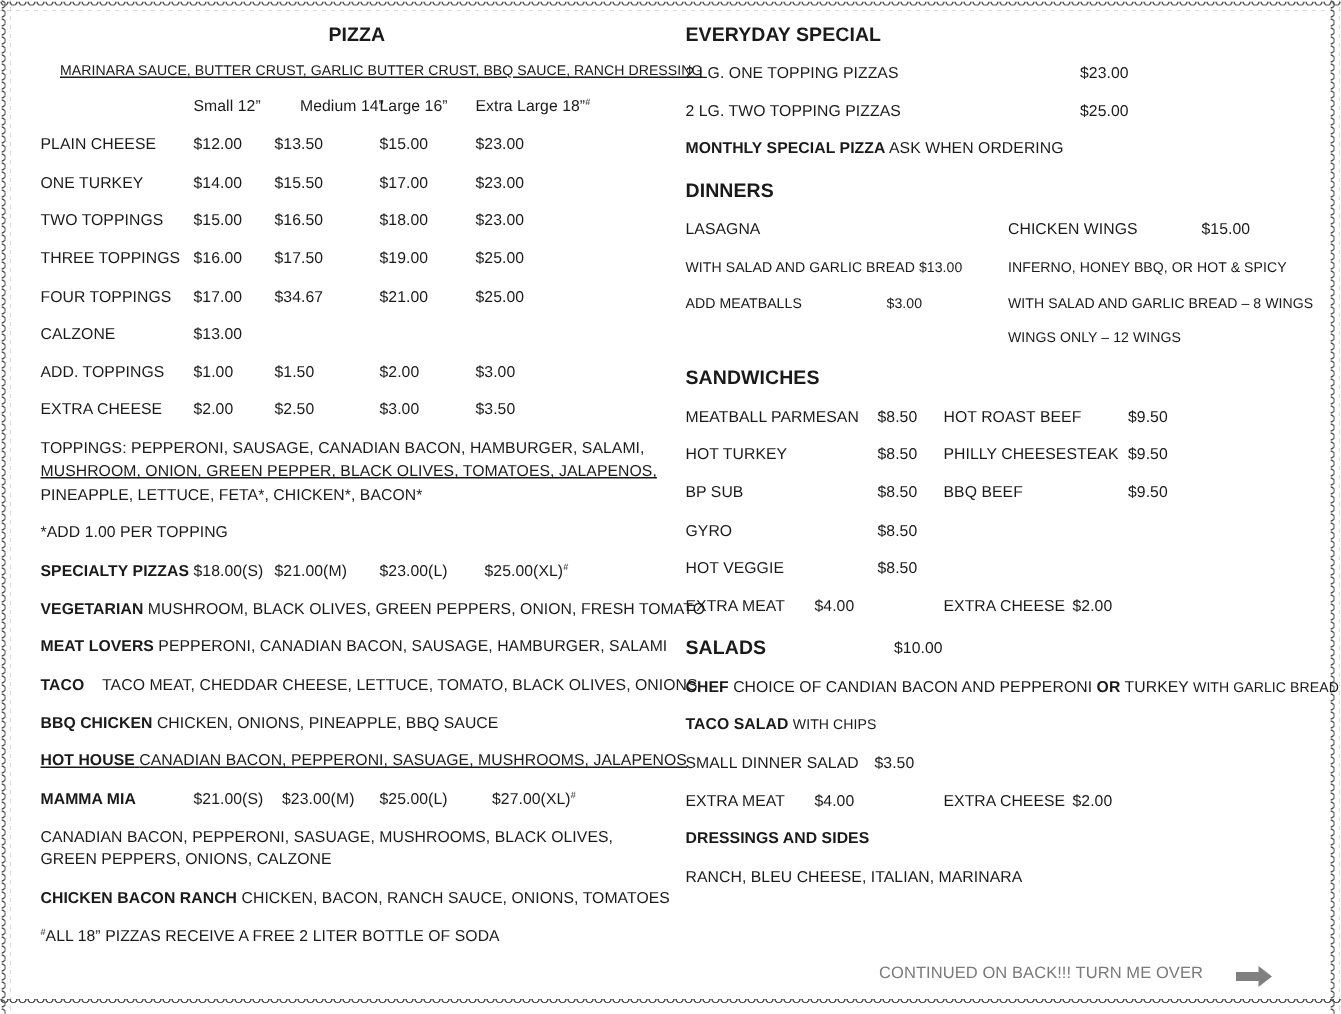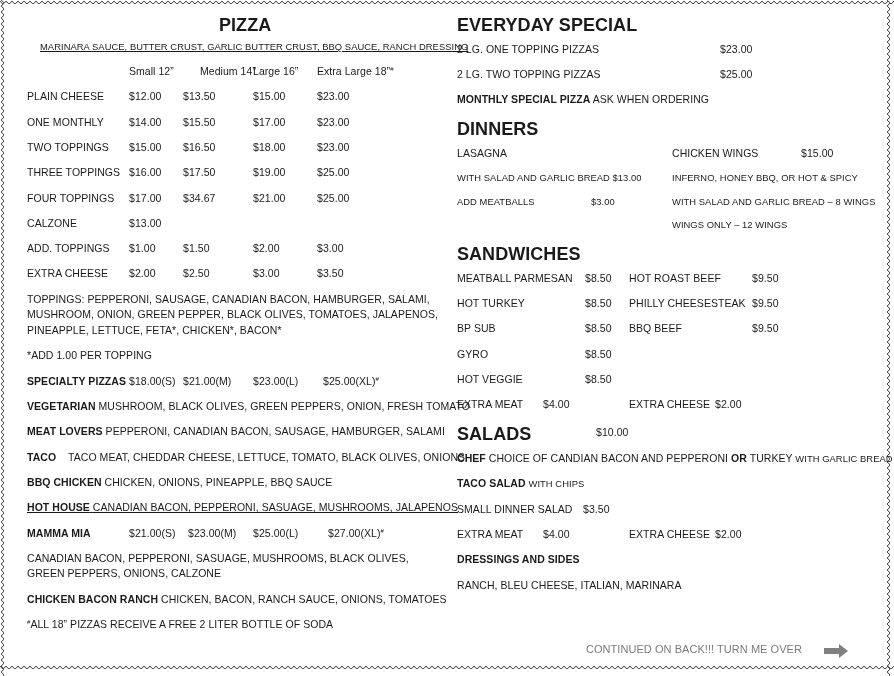--- a/index.html
+++ b/index.html
@@ -18,21 +18,21 @@
   .border-left, .border-right {
     position: absolute; top: 0; height: 676px; width: 6px;
     background-image: radial-gradient(circle at 0px 3px, transparent 2px, #555 2px, #555 2.6px, transparent 3px);
     background-size: 6px 6px;
   }
   .border-left { left: 1px; }
   .border-right { left: 887px; }
 
   .t { position: absolute; font-size: 10.5px; white-space: nowrap; letter-spacing: 0.05px; }
   .sm { font-size: 9.4px; }
-  .h { font-weight: bold; font-size: 18px; }
+  .h { font-weight: bold; font-size: 13px; }
   .b { font-weight: bold; }
   .sup { font-size: 6px; vertical-align: 4px; }
   .gray { color: #7a7a7a; font-size: 11px; }
   .arrow {
     position: absolute; left: 824px; top: 644px; width: 26px; height: 14px;
   }
   .arrow .shaft { position: absolute; left: 0; top: 4px; width: 16px; height: 6px; background: #808080; }
   .arrow .head {
     position: absolute; left: 15px; top: 0; width: 0; height: 0;
     border-top: 7px solid transparent; border-bottom: 7px solid transparent; border-left: 9px solid #808080;
@@ -58,21 +58,21 @@
   </div>
 
   <div>
     <div class="t" style="left:27px; top:90px;">PLAIN CHEESE</div>
     <div class="t" style="left:129px; top:90px;">$12.00</div>
     <div class="t" style="left:183px; top:90px;">$13.50</div>
     <div class="t" style="left:253px; top:90px;">$15.00</div>
     <div class="t" style="left:317px; top:90px;">$23.00</div>
   </div>
   <div>
-    <div class="t" style="left:27px; top:116px;">ONE MONTHLY</div>
+    <div class="t" style="left:27px; top:116px;">ONE TURKEY</div>
     <div class="t" style="left:129px; top:116px;">$14.00</div>
     <div class="t" style="left:183px; top:116px;">$15.50</div>
     <div class="t" style="left:253px; top:116px;">$17.00</div>
     <div class="t" style="left:317px; top:116px;">$23.00</div>
   </div>
   <div>
     <div class="t" style="left:27px; top:141px;">TWO TOPPINGS</div>
     <div class="t" style="left:129px; top:141px;">$15.00</div>
     <div class="t" style="left:183px; top:141px;">$16.50</div>
     <div class="t" style="left:253px; top:141px;">$18.00</div>
@@ -105,21 +105,21 @@
   </div>
   <div>
     <div class="t" style="left:27px; top:267px;">EXTRA CHEESE</div>
     <div class="t" style="left:129px; top:267px;">$2.00</div>
     <div class="t" style="left:183px; top:267px;">$2.50</div>
     <div class="t" style="left:253px; top:267px;">$3.00</div>
     <div class="t" style="left:317px; top:267px;">$3.50</div>
   </div>
 
   <div class="t" style="left:27px; top:293px;">TOPPINGS:  PEPPERONI, SAUSAGE, CANADIAN BACON, HAMBURGER, SALAMI,</div>
-  <div class="t" style="left:27px; top:308px;">MUSHROOM, ONION, GREEN PEPPER, BLACK OLIVES, TOMATOES, JALAPENOS,</div>
+  <div class="t" style="left:27px; top:308px;text-decoration:underline;">MUSHROOM, ONION, GREEN PEPPER, BLACK OLIVES, TOMATOES, JALAPENOS,</div>
   <div class="t" style="left:27px; top:324px;">PINEAPPLE, LETTUCE, FETA*, CHICKEN*, BACON*</div>
   <div class="t" style="left:27px; top:349px;">*ADD 1.00 PER TOPPING</div>
 
   <div>
     <div class="t b" style="left:27px; top:375px;">SPECIALTY PIZZAS</div>
     <div class="t" style="left:129px; top:375px;">$18.00(S)</div>
     <div class="t" style="left:183px; top:375px;">$21.00(M)</div>
     <div class="t" style="left:253px; top:375px;">$23.00(L)</div>
     <div class="t" style="left:323px; top:375px;"><span>$25.00(XL)</span><span class="sup">#</span></div>
   </div>

